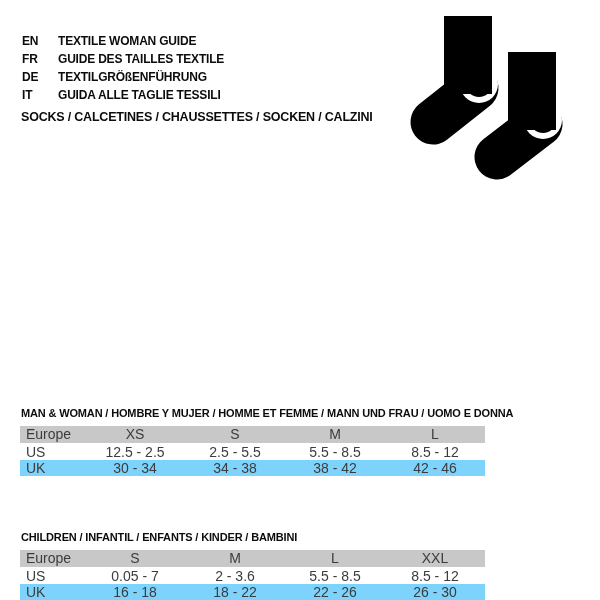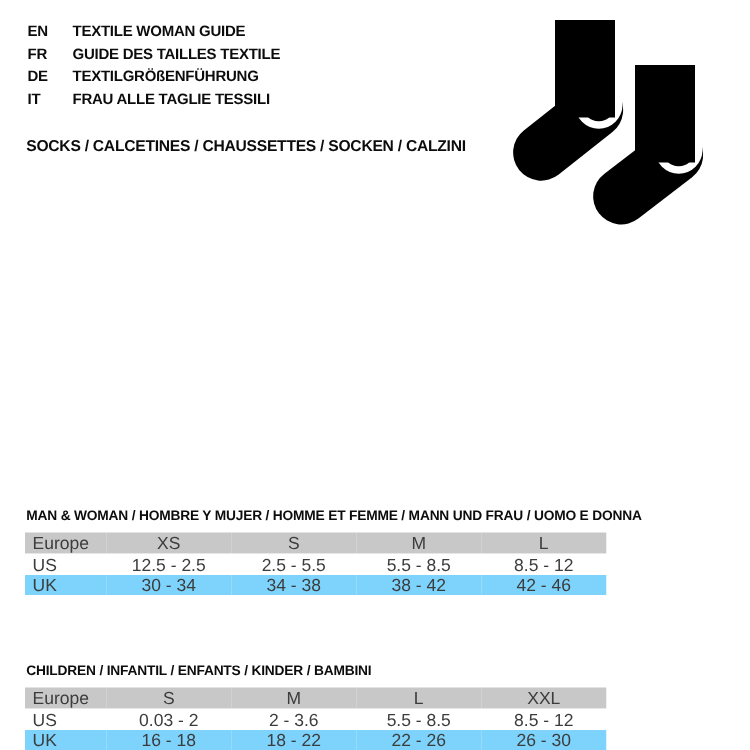--- a/index.html
+++ b/index.html
@@ -3,21 +3,21 @@
 <meta charset="utf-8">
 <style>
   html,body { margin:0; padding:0; }
   #canvas {
     position:relative; width:600px; height:600px; background:#ffffff;
     font-family:"Liberation Sans", sans-serif; overflow:hidden;
     color:#000;
   }
 
   
-  .legend { position:absolute; left:22px; top:16px; }
+  .legend { position:absolute; left:22px; top:32px; }
   .legend-row { display:flex; height:18px; align-items:center;
     font-size:12px; font-weight:bold; color:#0c0c0c; letter-spacing:-0.2px; }
   .legend-code { width:36px; flex:0 0 36px; }
   .legend-label { white-space:nowrap; }
 
   .category-line { position:absolute; left:21px; top:110px;
     font-size:12.5px; font-weight:bold; color:#0c0c0c; letter-spacing:-0.2px;
     white-space:nowrap; }
 
   
@@ -54,21 +54,21 @@
     <div class="legend-row">
       <span class="legend-code">FR</span>
       <span class="legend-label">GUIDE DES TAILLES TEXTILE</span>
     </div>
     <div class="legend-row">
       <span class="legend-code">DE</span>
       <span class="legend-label">TEXTILGRÖßENFÜHRUNG</span>
     </div>
     <div class="legend-row">
       <span class="legend-code">IT</span>
-      <span class="legend-label">FRAU ALLE TAGLIE TESSILI</span>
+      <span class="legend-label">GUIDA ALLE TAGLIE TESSILI</span>
     </div>
   </div>
 
   <div class="category-line">SOCKS / CALCETINES / CHAUSSETTES / SOCKEN / CALZINI</div>
 
   <svg class="socks-svg" viewBox="400 5 175 185" xmlns="http://www.w3.org/2000/svg" aria-hidden="true">
 
     <g fill="#000000">
       <line x1="476" y1="88" x2="433" y2="122" stroke="#000000" stroke-width="45" stroke-linecap="round"></line>
       <circle cx="479" cy="84" r="19" fill="#ffffff"></circle>
@@ -137,21 +137,21 @@
           <th class="cell-label">Europe</th>
           <th>S</th>
           <th>M</th>
           <th>L</th>
           <th>XXL</th>
         </tr>
       </thead>
       <tbody>
         <tr>
           <td class="cell-label">US</td>
-          <td>0.03 - 2</td>
+          <td>0.05 - 7</td>
           <td>2 - 3.6</td>
           <td>5.5 - 8.5</td>
           <td>8.5 - 12</td>
         </tr>
         <tr class="row-alt">
           <td class="cell-label">UK</td>
           <td>16 - 18</td>
           <td>18 - 22</td>
           <td>22 - 26</td>
           <td>26 - 30</td>

